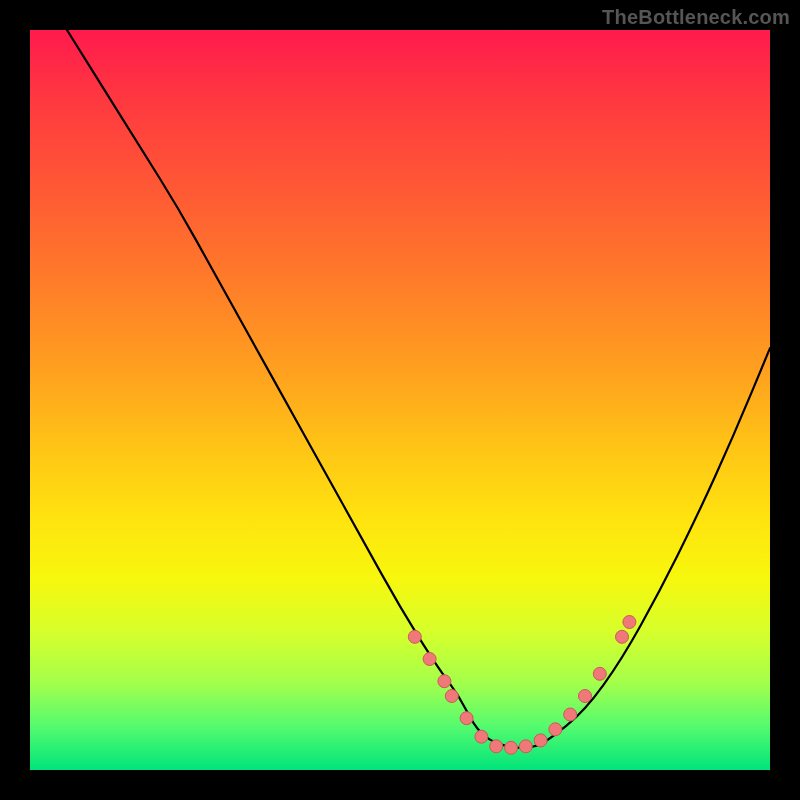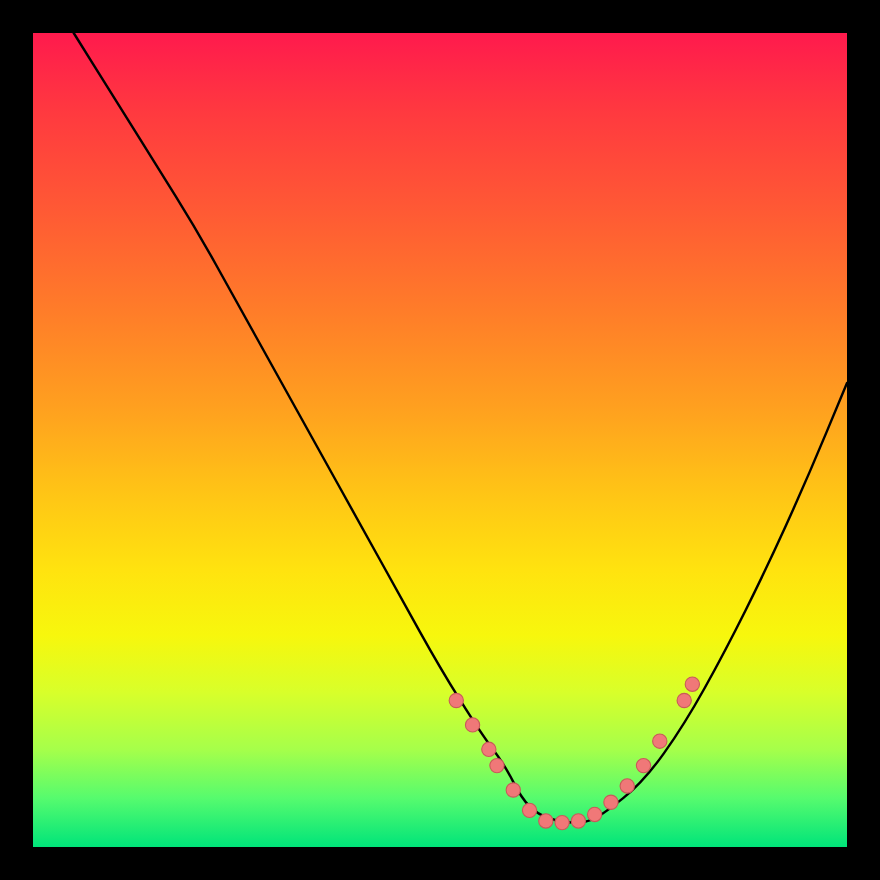--- a/index.html
+++ b/index.html
@@ -56,20 +56,21 @@
     top: 0;
     width: 740px;
     height: 740px;
     overflow: visible;
   }
 </style>
 </head>
 <body>
 
 <div class="frame">
+  <div class="watermark">TheBottleneck.com</div>
 
   <div class="plot-area">
     <svg class="curve" viewBox="0 0 740 740" preserveAspectRatio="none">
       <path id="curve-path" fill="none" stroke="#000000" stroke-width="2.2" stroke-linecap="round" stroke-linejoin="round" d="M 37.00 0.00 Q 37.00 0.00 55.50 29.60 Q 74.00 59.20 92.50 88.80 Q 111.00 118.40 129.50 148.00 Q 148.00 177.60 166.50 210.90 Q 185.00 244.20 203.50 277.50 Q 222.00 310.80 240.50 344.10 Q 259.00 377.40 277.50 410.70 Q 296.00 444.00 314.50 477.30 Q 333.00 510.60 351.50 543.90 Q 370.00 577.20 388.50 606.80 Q 407.00 636.40 418.10 651.20 Q 429.20 666.00 436.60 680.80 Q 444.00 695.60 451.40 703.00 Q 458.80 710.40 469.90 714.10 Q 481.00 717.80 492.10 717.80 Q 503.20 717.80 510.60 714.10 Q 518.00 710.40 536.50 695.60 Q 555.00 680.80 573.50 654.90 Q 592.00 629.00 610.50 595.70 Q 629.00 562.40 647.50 525.40 Q 666.00 488.40 684.50 447.70 Q 703.00 407.00 721.50 362.60 T 740.00 318.20"></path>
       <g id="markers-group">
           <circle cx="384.80" cy="606.80" r="6.5" fill="#f07878" stroke="#c95a5a" stroke-width="1"></circle>
           <circle cx="399.60" cy="629.00" r="6.5" fill="#f07878" stroke="#c95a5a" stroke-width="1"></circle>
           <circle cx="414.40" cy="651.20" r="6.5" fill="#f07878" stroke="#c95a5a" stroke-width="1"></circle>
           <circle cx="421.80" cy="666.00" r="6.5" fill="#f07878" stroke="#c95a5a" stroke-width="1"></circle>
           <circle cx="436.60" cy="688.20" r="6.5" fill="#f07878" stroke="#c95a5a" stroke-width="1"></circle>

